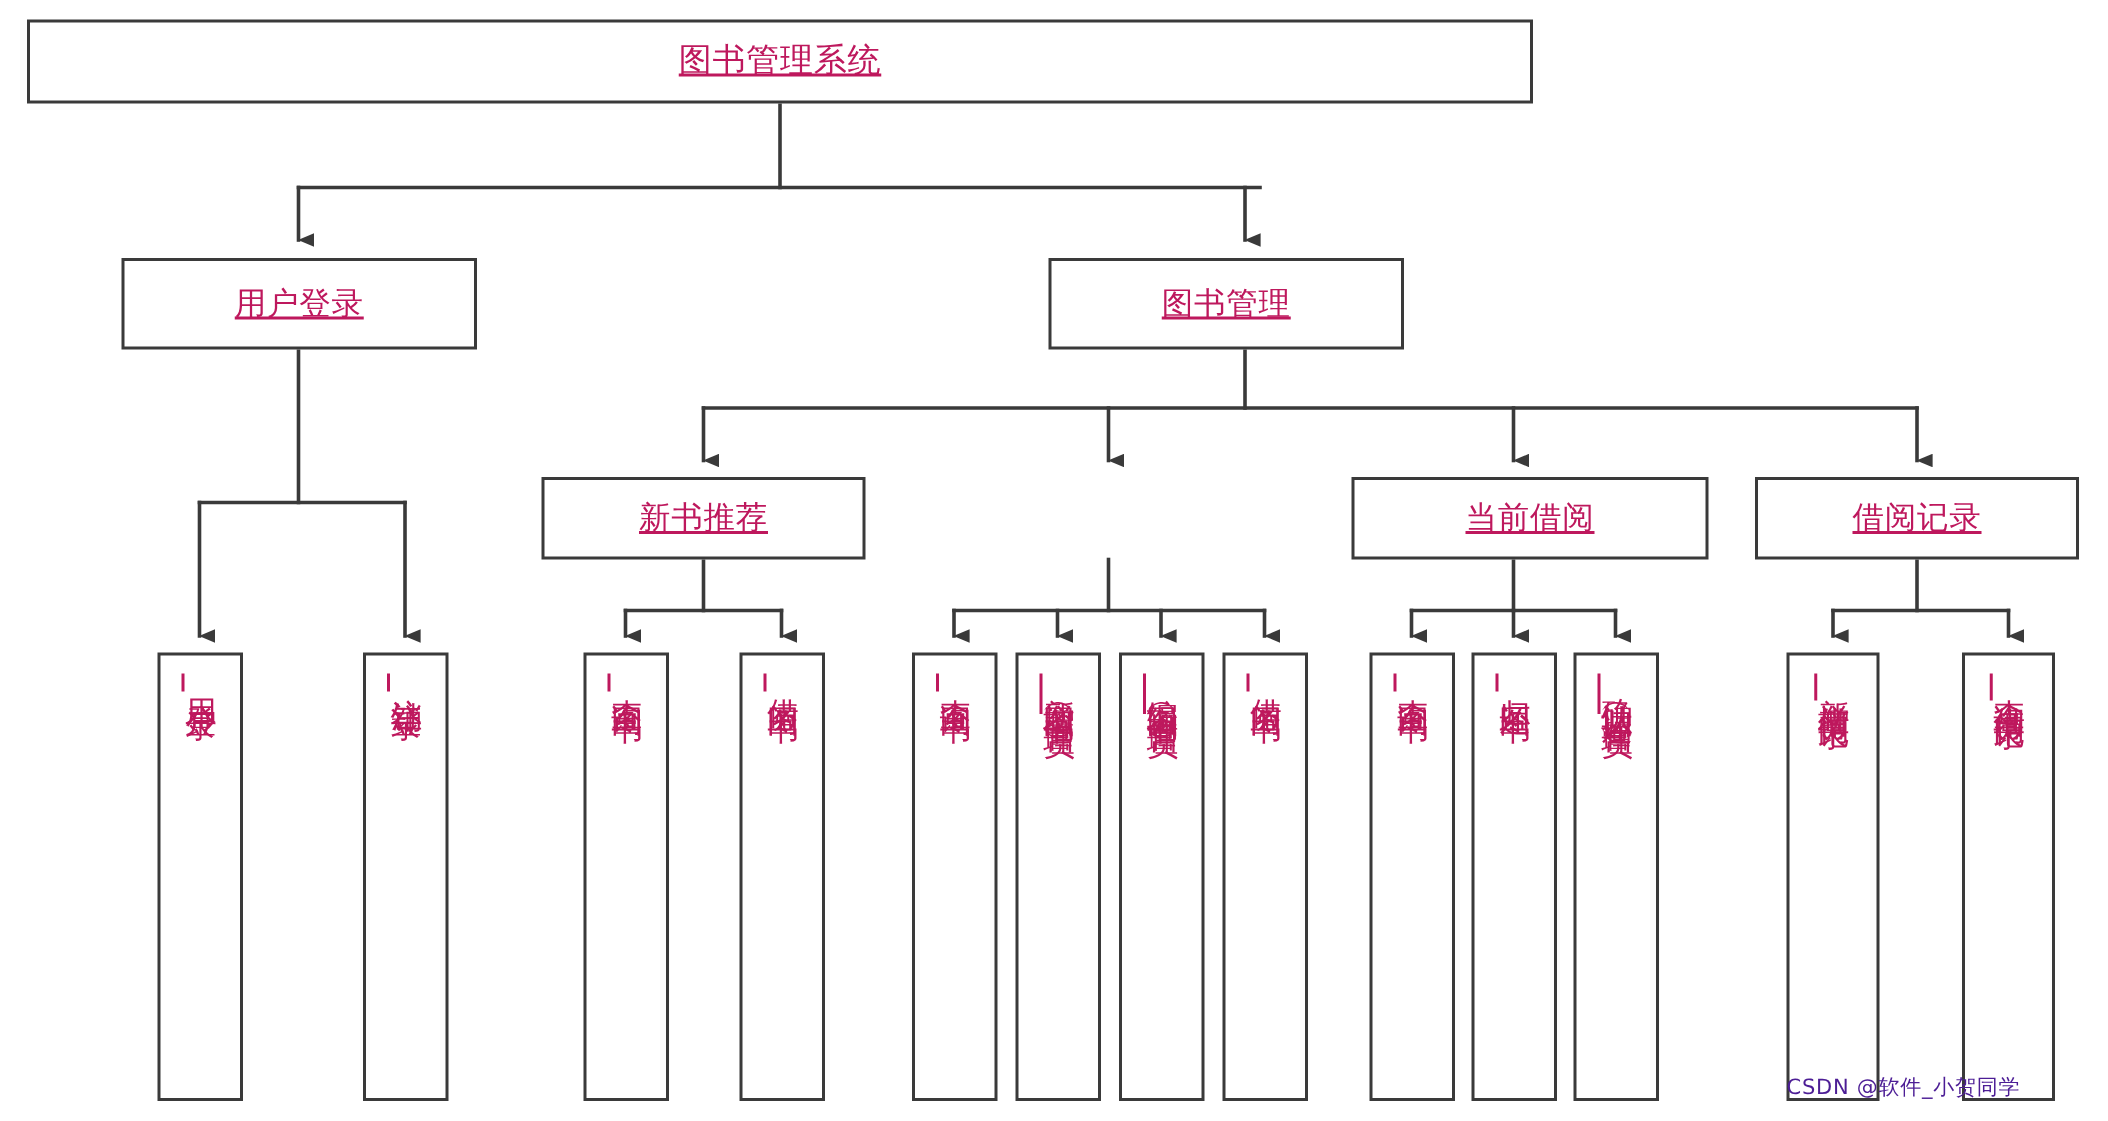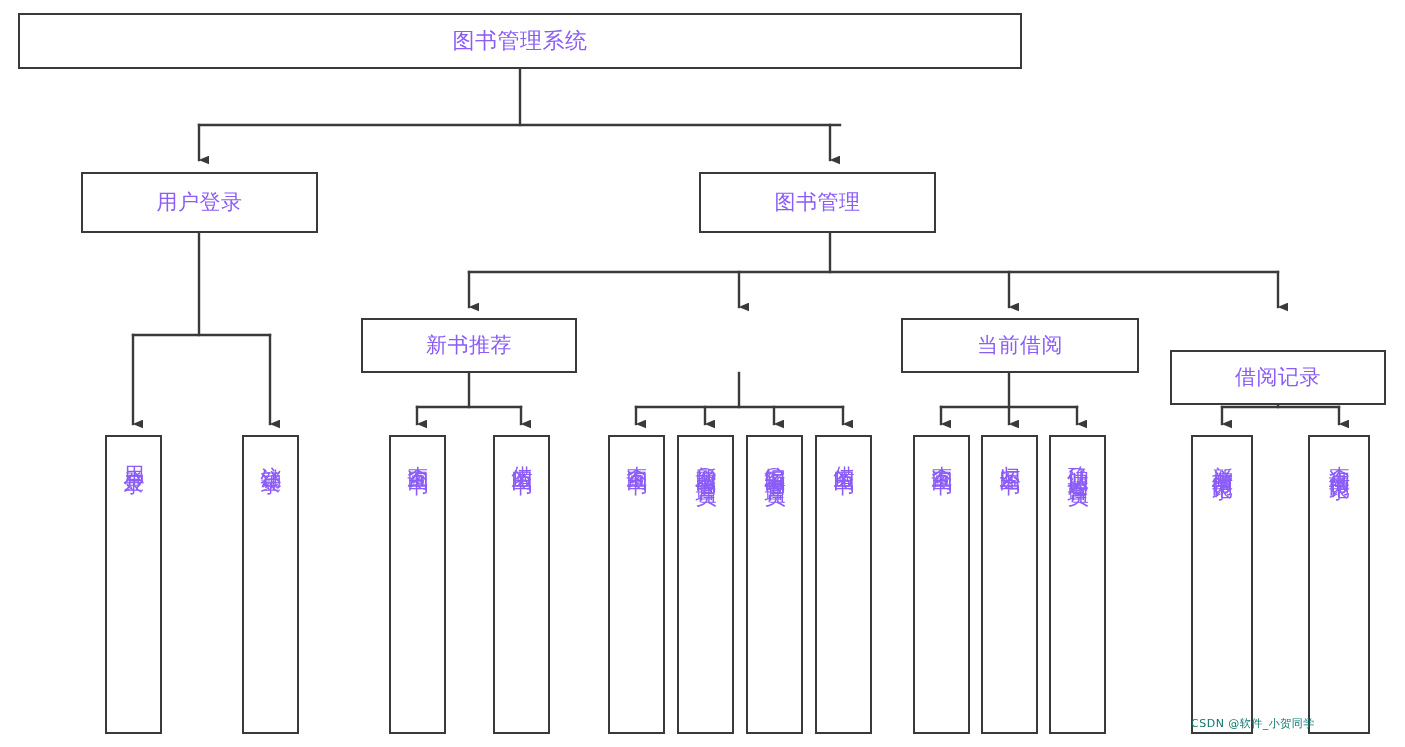--- a/index.html
+++ b/index.html
@@ -31,23 +31,24 @@
     border: 2px solid #3a3a3a;
     background: #ffffff;
     display: flex;
     align-items: center;
     justify-content: center;
     color: #2b2b2b;
   }
   .node-label {
     display: block;
     text-align: center;
-    color: #8b5cf6;
+    color: #be185d;
     line-height: 1.18;
     white-space: nowrap;
+    text-decoration: underline;
   }
   
   .h-node .node-label {
     font-size: 21px;
     letter-spacing: 0.5px;
   }
   .root-node .node-label {
     font-size: 22px;
   }
   
@@ -58,22 +59,22 @@
   .v-node .node-label {
     writing-mode: vertical-rl;
     text-orientation: upright;
     font-size: 21px;
     letter-spacing: 3px;
     line-height: 1;
     white-space: nowrap;
   }
   .watermark {
     position: absolute;
-    color: #0f766e;
-    font-size: 11px;
+    color: #4c1d95;
+    font-size: 14px;
     letter-spacing: 0.5px;
     white-space: nowrap;
     pointer-events: none;
     text-align: right;
   }
 </style>
 </head>
 <body>
 
 <div id="canvas">
@@ -142,21 +143,21 @@
 
   <div class="node-box h-node" style="left:361px; top:318px; width:216px; height:55px;">
     <span class="node-label">新书推荐</span>
   </div>
 
 
   <div class="node-box h-node" style="left:901px; top:318px; width:238px; height:55px;">
     <span class="node-label">当前借阅</span>
   </div>
 
-  <div class="node-box h-node" style="left:1170px; top:318px; width:216px; height:55px;margin-top:32px;">
+  <div class="node-box h-node" style="left:1170px; top:318px; width:216px; height:55px;">
     <span class="node-label">借阅记录</span>
   </div>
 
   <div class="node-box v-node" style="left:105px; top:435px; width:57px; height:299px;">
     <span class="node-label">用户登录</span>
   </div>
 
   <div class="node-box v-node" style="left:242px; top:435px; width:57px; height:299px;">
     <span class="node-label">注销登录</span>
   </div>

